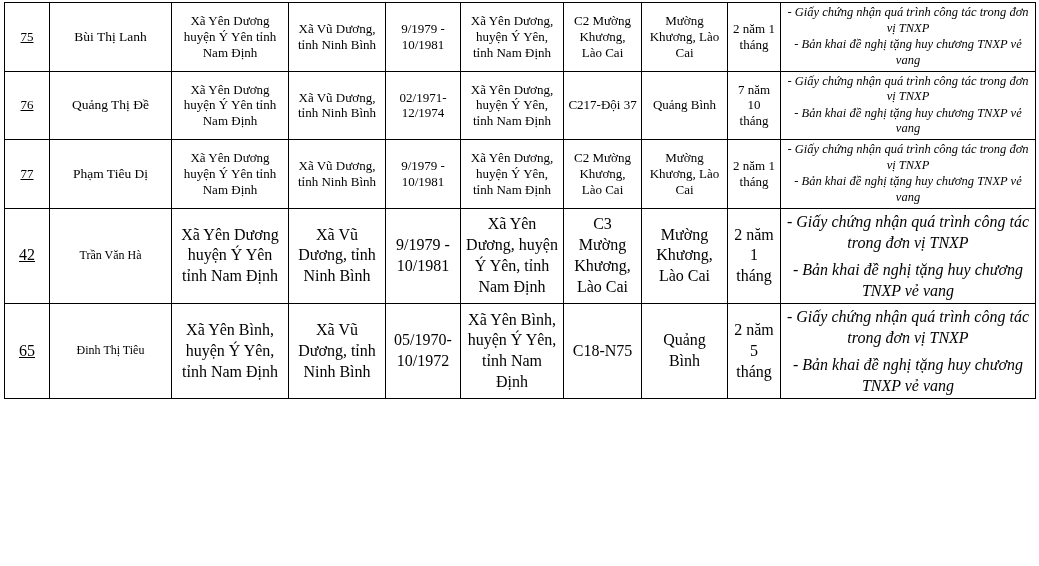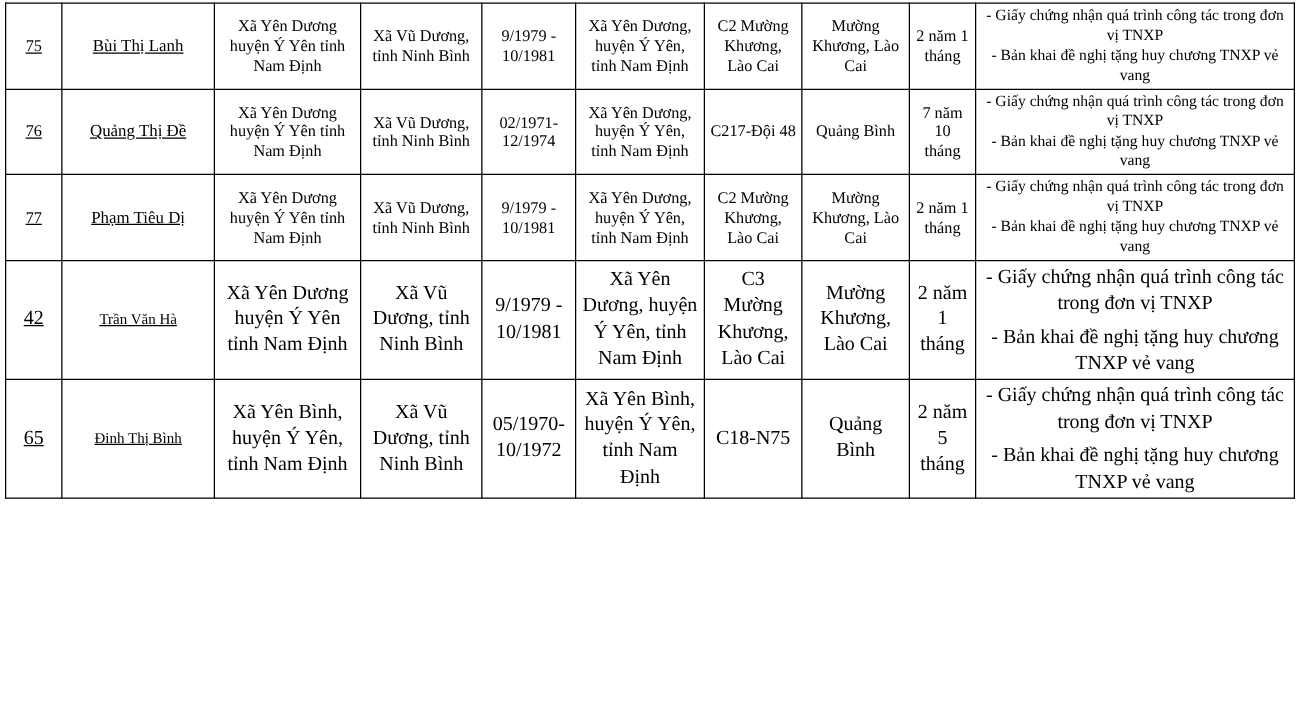--- a/index.html
+++ b/index.html
@@ -42,22 +42,22 @@
   col.c-origin { width: 117px; }
   col.c-res    { width: 97px; }
   col.c-period { width: 75px; }
   col.c-place  { width: 103px; }
   col.c-unit   { width: 78px; }
   col.c-loc    { width: 86px; }
   col.c-dur    { width: 53px; }
   col.c-docs   { width: 255px; }
 
   td.stt { text-align: center; text-decoration: underline; }
-  td.name { text-align: left; padding-left: 6px; text-decoration: underline; }
-  td.docs { text-align: left; padding-left: 6px; }
+  td.name { text-align: left; padding-left: 6px; }
+  td.docs { text-align: left; padding-left: 6px; font-style: italic; }
 
   
   tr.compact td { font-size: 13px; line-height: 1.2; }
   tr.compact td.docs { font-size: 12.5px; line-height: 1.25; }
   tr.compact td.name { font-size: 13.5px; }
 
   
   tr.tall td { font-size: 16px; line-height: 1.3; }
   tr.tall td.docs { font-size: 16px; line-height: 1.32; }
   tr.tall td.name { font-size: 12px; }
@@ -99,21 +99,21 @@
             <span class="doc-line">- Bản khai đề nghị tặng huy chương TNXP vẻ vang</span>
           </td>
         </tr>
         <tr class="compact">
           <td class="stt">76</td>
           <td class="name">Quảng Thị Đề</td>
           <td>Xã Yên Dương huyện Ý Yên tỉnh Nam Định</td>
           <td>Xã Vũ Dương, tỉnh Ninh Bình</td>
           <td>02/1971-12/1974</td>
           <td>Xã Yên Dương, huyện Ý Yên, tỉnh Nam Định</td>
-          <td>C217-Đội 48</td>
+          <td>C217-Đội 37</td>
           <td>Quảng Bình</td>
           <td>7 năm 10 tháng</td>
           <td class="docs">
             <span class="doc-line">- Giấy chứng nhận  quá trình công tác trong đơn vị TNXP</span>
             <span class="doc-line">- Bản khai đề nghị tặng huy chương TNXP vẻ vang</span>
           </td>
         </tr>
         <tr class="compact">
           <td class="stt">77</td>
           <td class="name">Phạm Tiêu Dị</td>
@@ -139,21 +139,21 @@
           <td>C3 Mường Khương, Lào Cai</td>
           <td>Mường Khương, Lào Cai</td>
           <td>2 năm 1 tháng</td>
           <td class="docs">
             <span class="doc-line">- Giấy chứng nhận  quá trình công tác trong đơn vị TNXP</span>
             <span class="doc-line">- Bản khai đề nghị tặng huy chương TNXP vẻ vang</span>
           </td>
         </tr>
         <tr class="tall">
           <td class="stt">65</td>
-          <td class="name">Đinh Thị Bình</td>
+          <td class="name">Đinh Thị Tiêu</td>
           <td>Xã Yên Bình, huyện Ý Yên, tỉnh Nam Định</td>
           <td>Xã Vũ Dương, tỉnh Ninh Bình</td>
           <td>05/1970-10/1972</td>
           <td>Xã Yên Bình, huyện Ý Yên, tỉnh Nam Định</td>
           <td>C18-N75</td>
           <td>Quảng Bình</td>
           <td>2 năm 5 tháng</td>
           <td class="docs">
             <span class="doc-line">- Giấy chứng nhận  quá trình công tác trong đơn vị TNXP</span>
             <span class="doc-line">- Bản khai đề nghị tặng huy chương TNXP vẻ vang</span>

